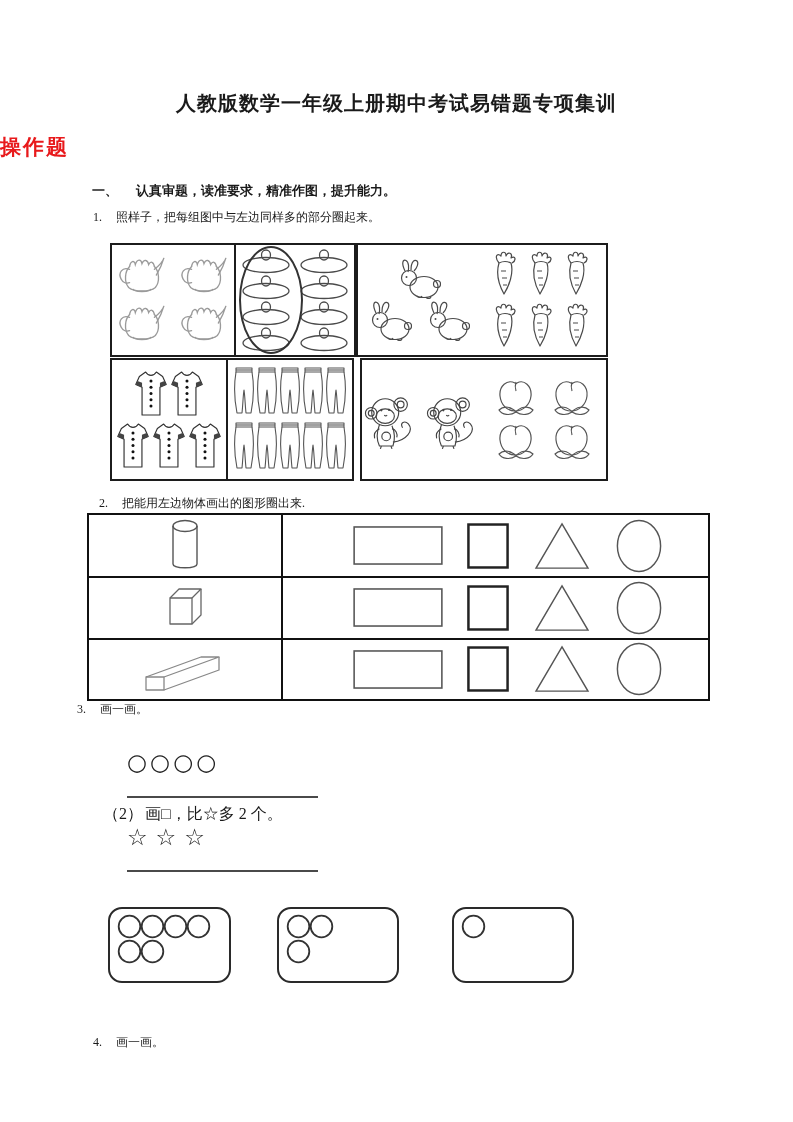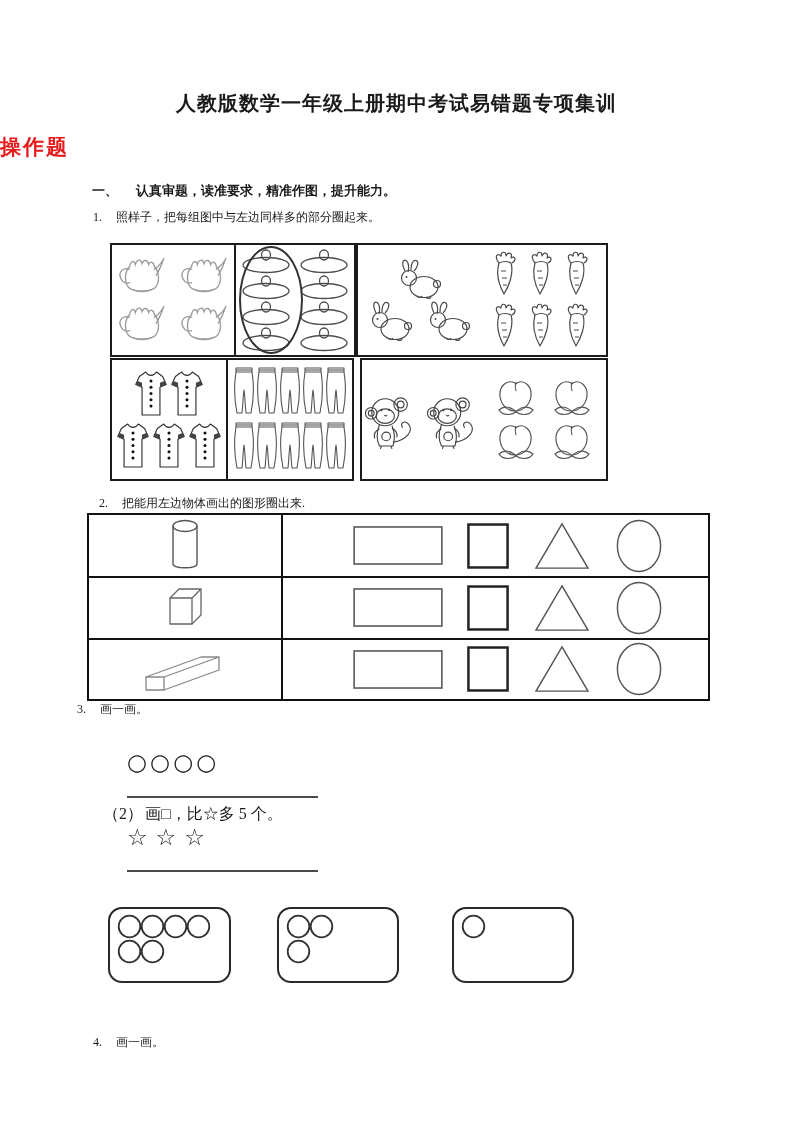--- a/index.html
+++ b/index.html
@@ -507,21 +507,21 @@
   </div>
 
   <div class="q-line q3-line">
     <span class="q-num">3.</span><span>画一画。</span>
   </div>
 
   <div class="sym-row sym-circles">○○○○</div>
   <div class="answer-line line1"></div>
 
   <div class="part-line" style="top:804px;">
-    <span class="part-label">（2）</span><span>画□，比☆多 5 个。</span>
+    <span class="part-label">（2）</span><span>画□，比☆多 2 个。</span>
   </div>
   <div class="sym-row sym-stars">☆☆☆</div>
   <div class="answer-line line2"></div>
 
   <div class="q3-box q3-box1">
       <div class="icon-grid grid-circle-sm">
         <div class="icon-row">
           <svg width="25" height="25">
             <use href="#sym-circle-sm" xlink:href="#sym-circle-sm"></use>
           </svg>

